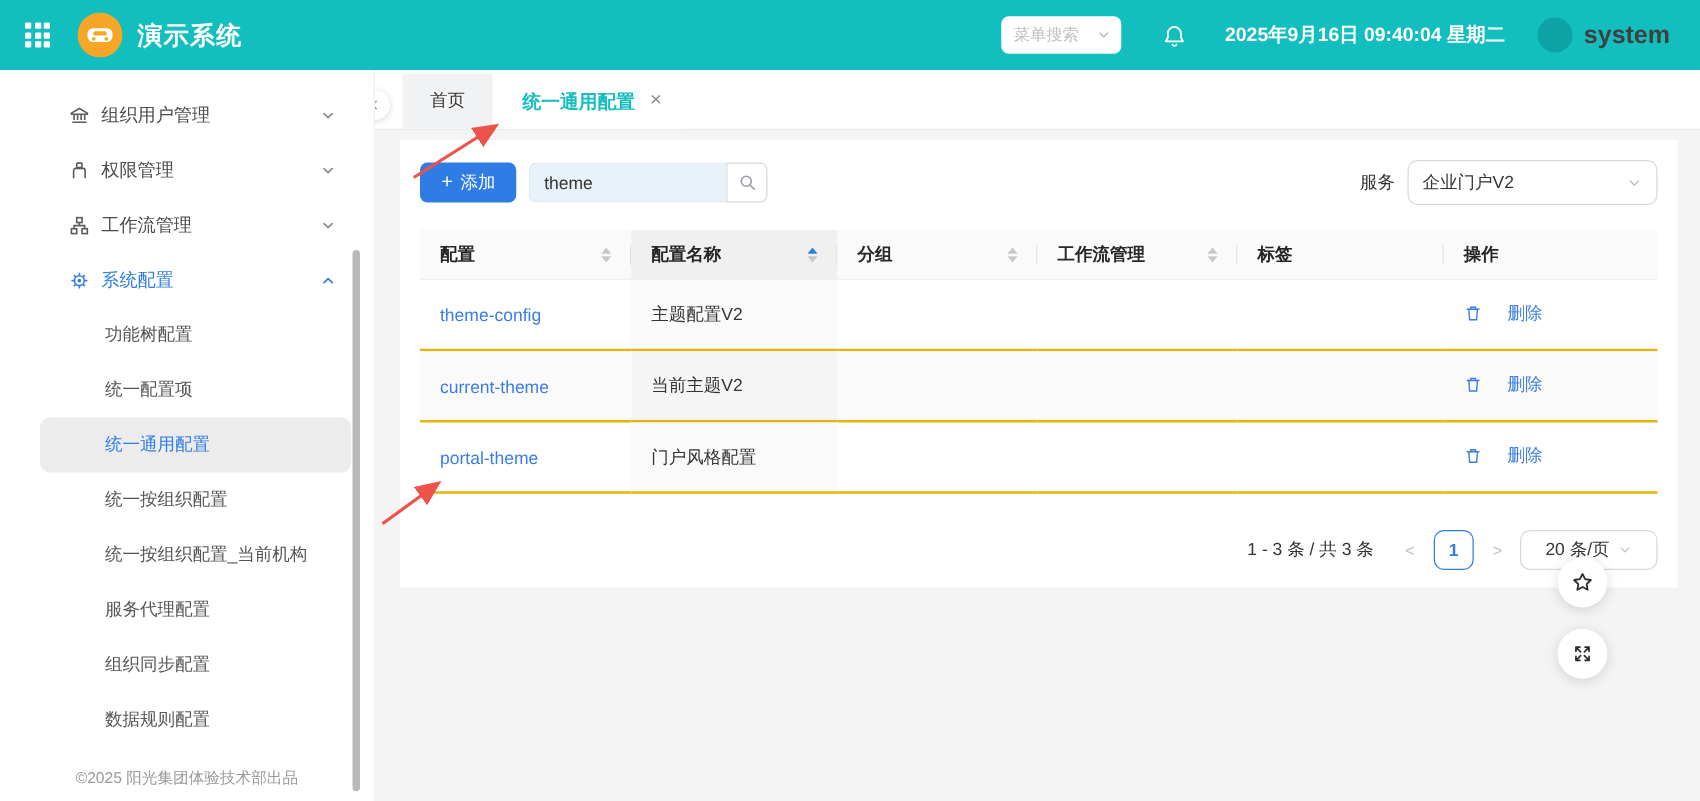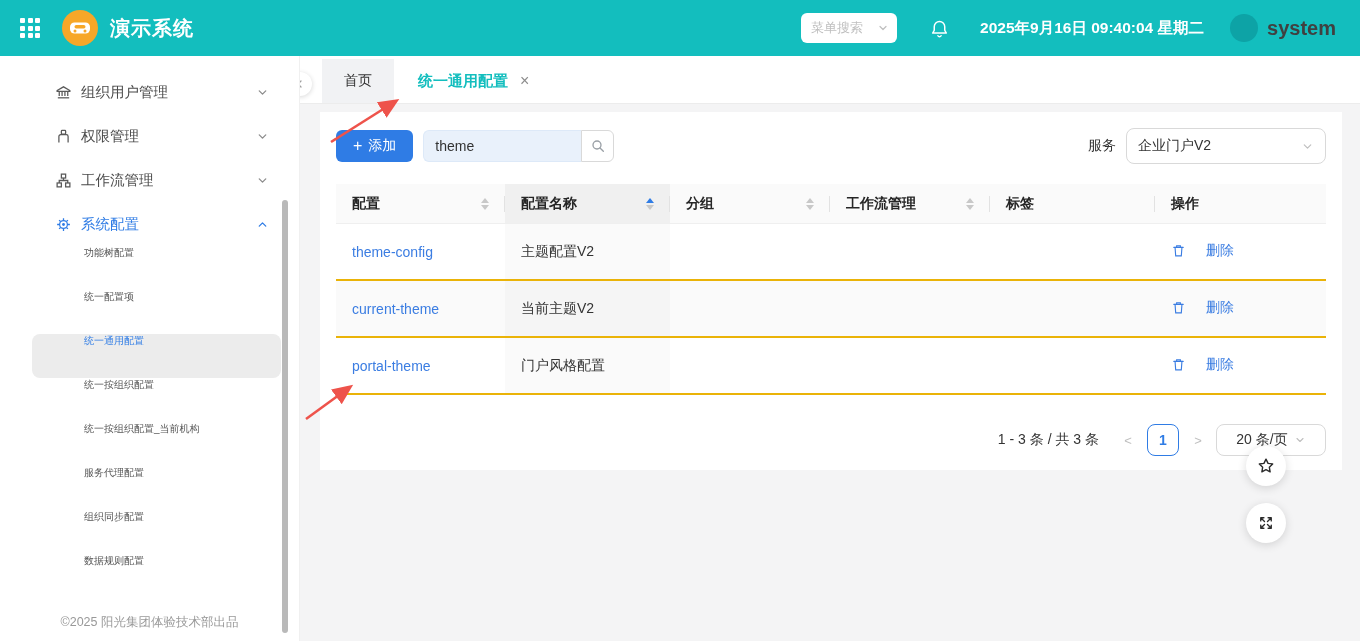--- a/index.html
+++ b/index.html
@@ -39,22 +39,22 @@
     height:44px; display:flex; align-items:center; padding:0 30px 0 55px;
     font-size:14.5px; color:#4b4b4b; cursor:pointer;
   }
   .menu-item .mi-icon { width:17px; height:17px; margin-right:9px; color:#5a5a5a; flex:none; }
   .menu-item .mi-label { flex:1; }
   .menu-item .chev { width:13px; height:13px; color:#8c8c8c; }
   .menu-item.active { color:#2f7ce5; }
   .menu-item.active .mi-icon, .menu-item.active .chev { color:#2f7ce5; }
   .chev.up { transform:rotate(180deg); }
   .submenu-item {
-    height:44px; display:flex; align-items:flex-start; padding-left:84px;
-    font-size:10px; color:#555; cursor:pointer;
+    height:44px; display:flex; align-items:center; padding-left:84px;
+    font-size:14px; color:#555; cursor:pointer;
   }
   .submenu-item.active {
     margin:0 18px 0 32px; padding-left:52px; background:#ececec;
     border-radius:8px; color:#2f7ce5;
   }
   .side-footer {
     position:absolute; bottom:10px; left:0; width:100%; text-align:center;
     font-size:12.5px; color:#999;
   }
   .side-scroll {

